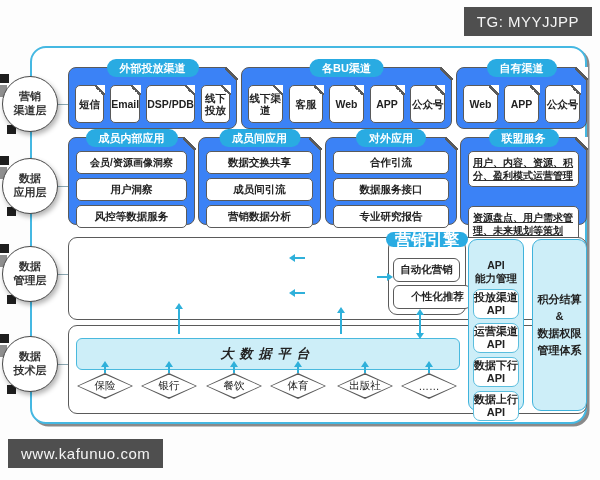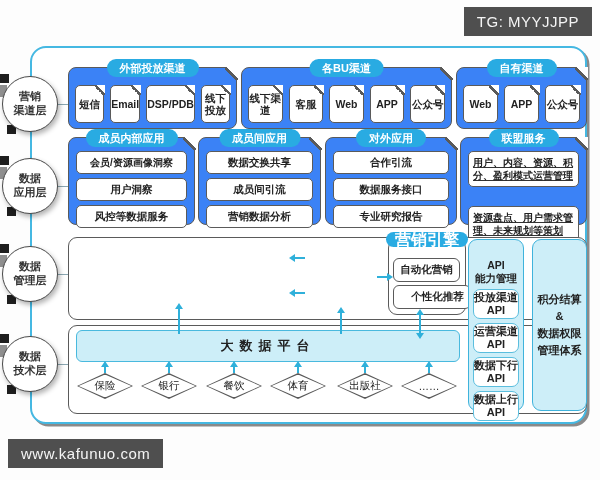--- a/index.html
+++ b/index.html
@@ -260,21 +260,21 @@
 <div class="cyan-col" id="settlement-col" style="left:532px;top:239px;width:53px;height:170px;">
   <div>
     <span>积分结算</span><br>
     <span>&amp;</span><br>
     <span>数据权限</span><br>
     <span>管理体系</span>
   </div>
 </div>
 
 <div class="panel" style="left:68px;top:325px;width:517px;height:87px;"></div>
-<div id="bigdata-bar" style="left:76px;top:330px;width:382px;height:30px;">大数据平台</div>
+<div id="bigdata-bar" style="left:76px;top:338px;width:382px;height:30px;font-style:italic;">大数据平台</div>
 
 <div class="diamond" style="left:77px;top:373px;">
   <div class="d-bg"></div>
     <div class="d-fg"></div>
   <div class="d-label">保险</div>
 </div>
 <div class="diamond" style="left:141px;top:373px;">
   <div class="d-bg"></div>
     <div class="d-fg"></div>
   <div class="d-label">银行</div>

